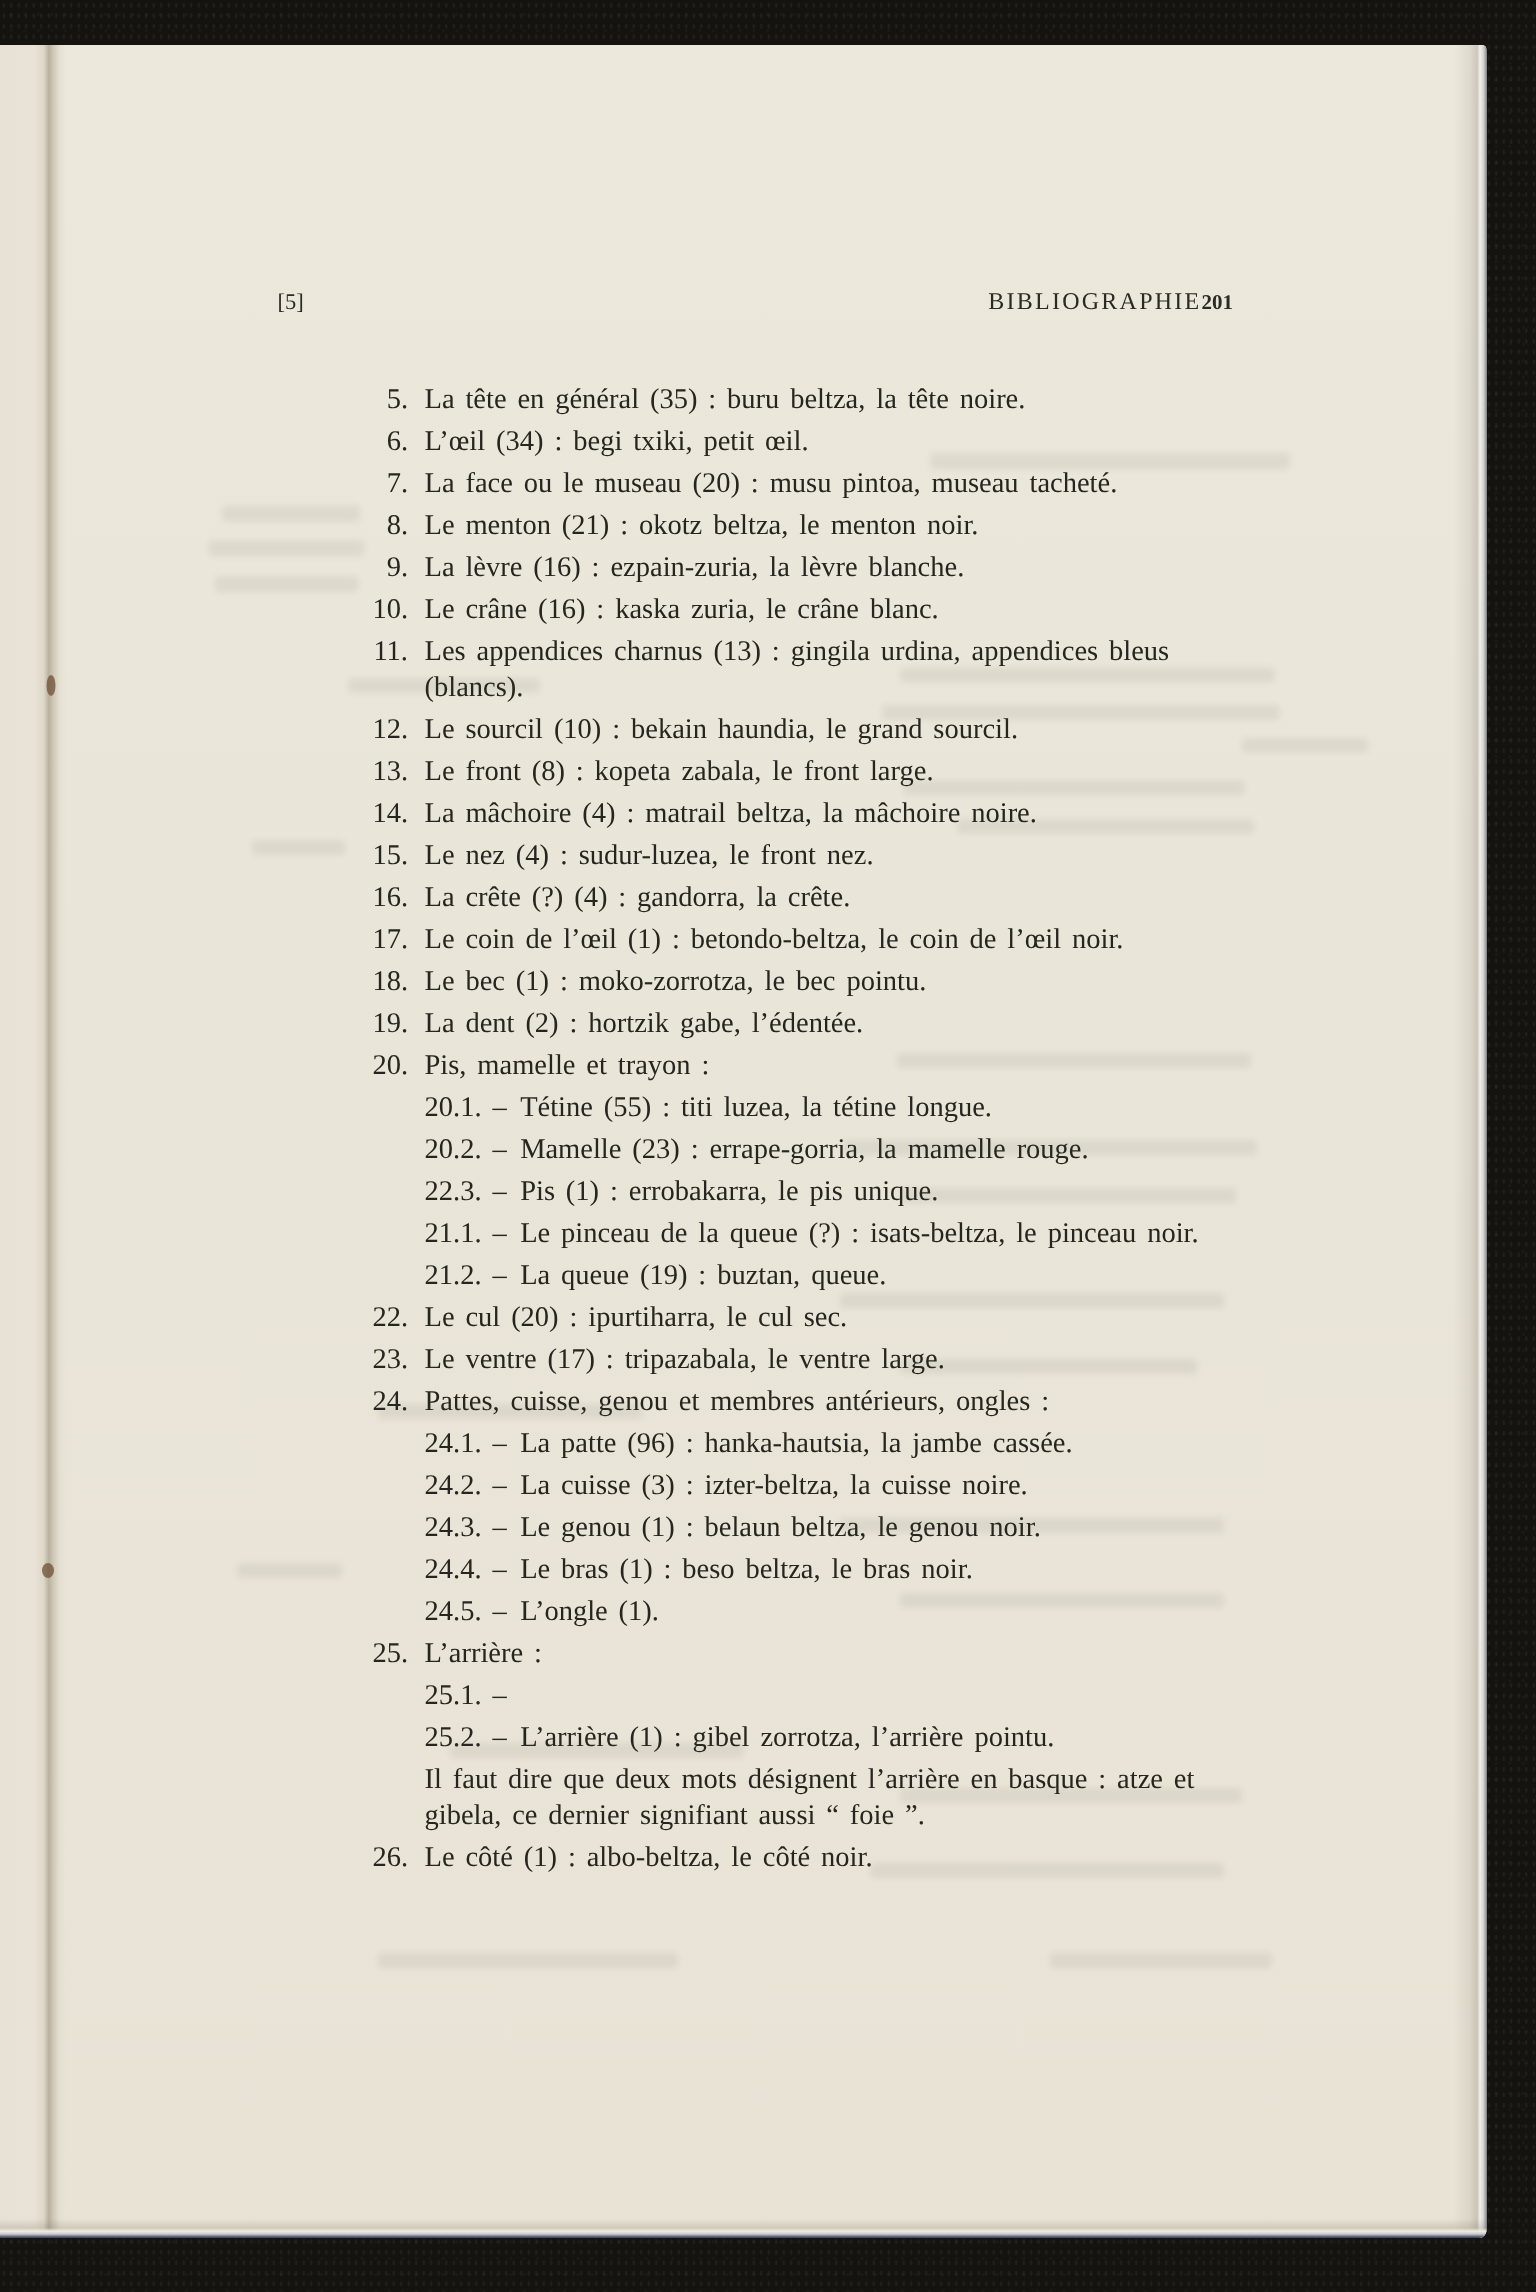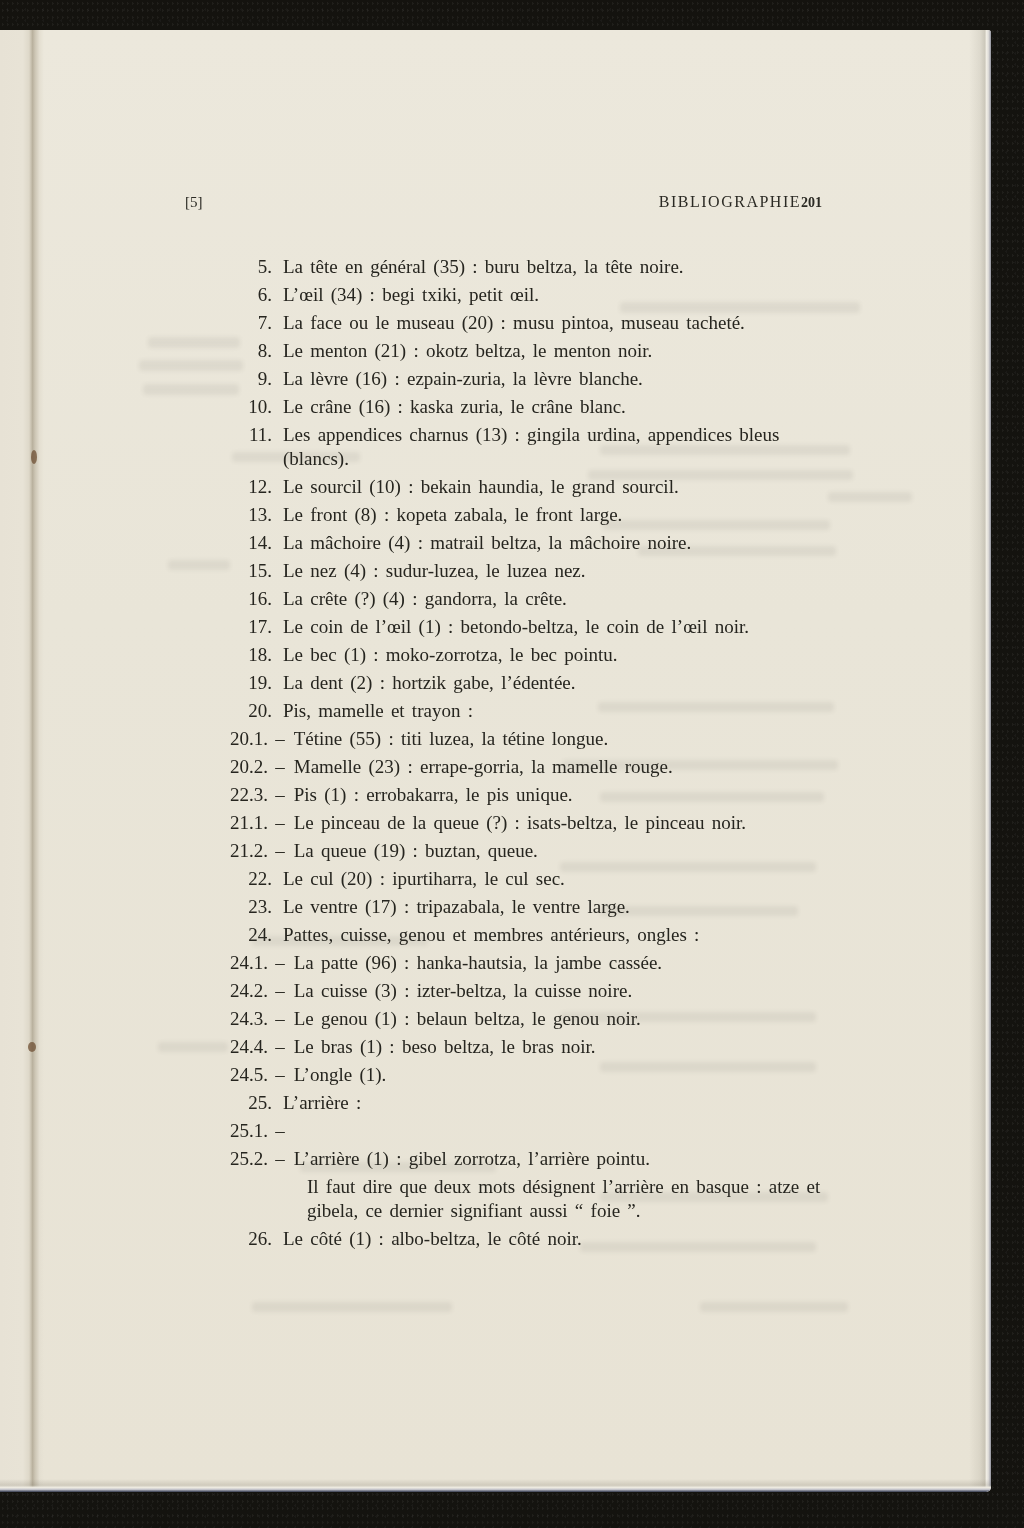--- a/index.html
+++ b/index.html
@@ -53,24 +53,24 @@
   .header .pagenum{font-size:14px;flex:0 0 auto;font-weight:bold;}
 
   .list{
     position:absolute;left:230px;top:225px;width:625px;
     font-size:19px;line-height:24px;color:#26251f;
     word-spacing:2.5px;
   }
   .row{display:flex;margin-bottom:4px;}
   .row .num{flex:0 0 42px;width:42px;text-align:right;margin-right:11px;}
   .row.main .txt{max-width:560px;}
-  .row.sub{}
+  .row.sub{margin-left:53px;}
   .row.sub .subnum{flex:0 0 auto;margin-right:9px;white-space:pre;}
   .row.sub .txt{max-width:470px;}
-  .row.para{margin-left:77px;}
+  .row.para{margin-left:53px;}
   .row.para .txt{max-width:570px;}
   .txt .it{}
 </style>
 </head>
 <body>
 
 <div class="backdrop"></div>
 
 <div class="page">
   <div class="header">
@@ -115,21 +115,21 @@
       <div class="row main">
         <span class="num">13.</span>
         <span class="txt"><span>Le front (8) : </span><span class="it">kopeta zabala,</span><span> le front large.</span></span>
       </div>
       <div class="row main">
         <span class="num">14.</span>
         <span class="txt"><span>La mâchoire (4) : </span><span class="it">matrail beltza,</span><span> la mâchoire noire.</span></span>
       </div>
       <div class="row main">
         <span class="num">15.</span>
-        <span class="txt"><span>Le nez (4) : </span><span class="it">sudur-luzea,</span><span> le luzea nez.</span></span>
+        <span class="txt"><span>Le nez (4) : </span><span class="it">sudur-luzea,</span><span> le front nez.</span></span>
       </div>
       <div class="row main">
         <span class="num">16.</span>
         <span class="txt"><span>La crête (?) (4) : </span><span class="it">gandorra,</span><span> la crête.</span></span>
       </div>
       <div class="row main">
         <span class="num">17.</span>
         <span class="txt"><span>Le coin de l’œil (1) : </span><span class="it">betondo-beltza,</span><span> le coin de l’œil noir.</span></span>
       </div>
       <div class="row main">

